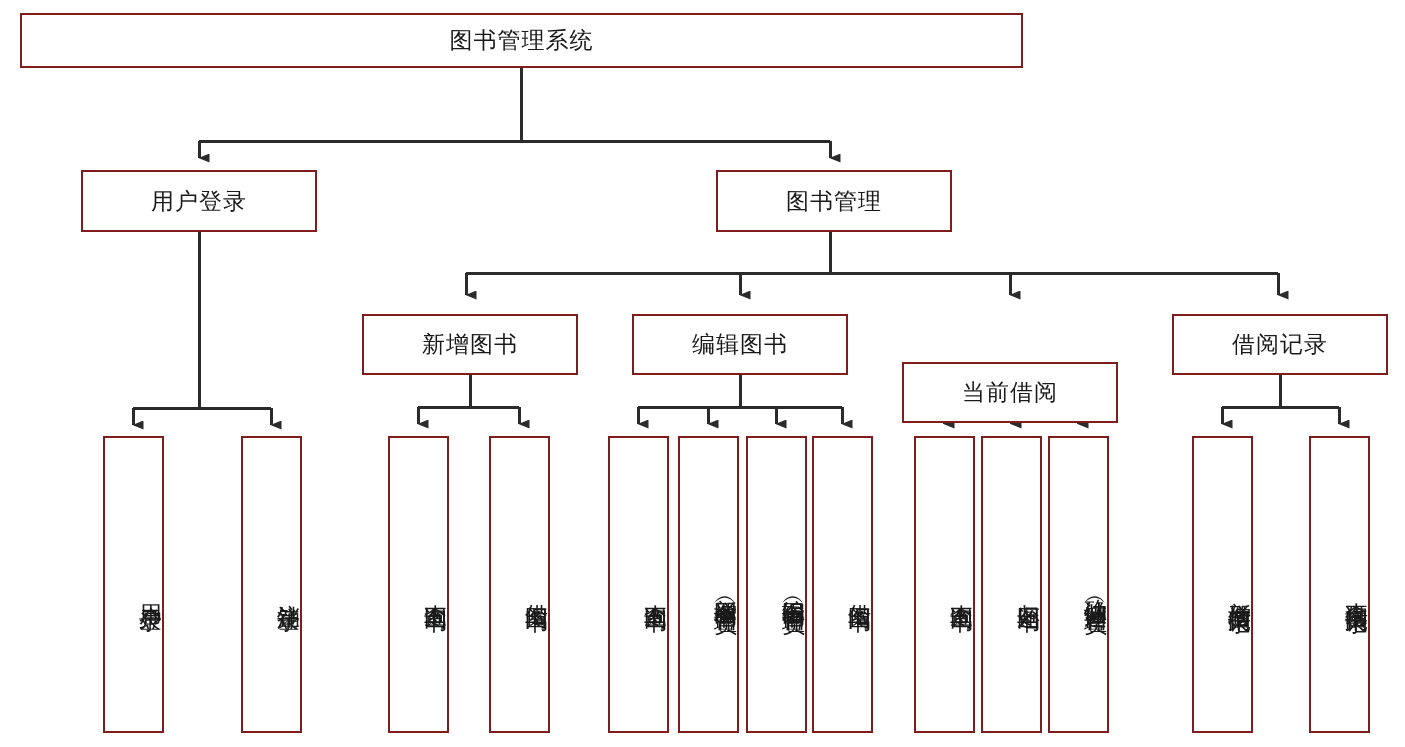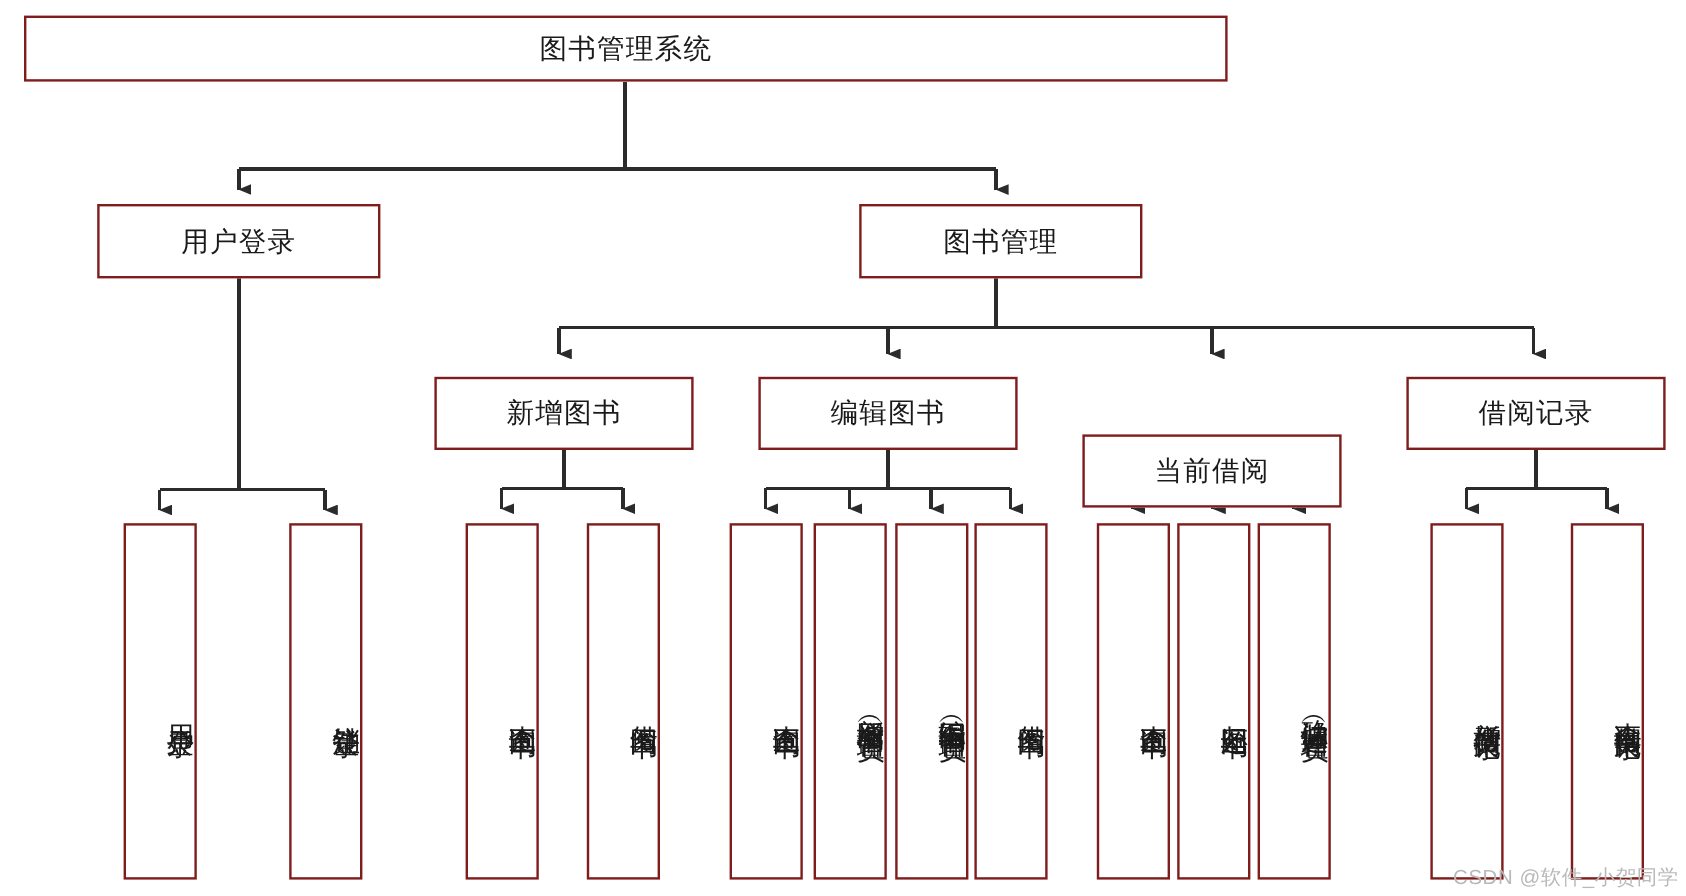--- a/index.html
+++ b/index.html
@@ -187,15 +187,14 @@
     <span class="node-label">确认归还（管理员）</span>
   </div>
 
   <div class="node vertical" style="left:1192px; top:436px; width:61px; height:297px;">
     <span class="node-label">新增借阅记录</span>
   </div>
   <div class="node vertical" style="left:1309px; top:436px; width:61px; height:297px;">
     <span class="node-label">查询借阅记录</span>
   </div>
 
-  <div id="watermark">CSDN @软件_小贺同学</div>
 
 </div>
 
 </body></html>

